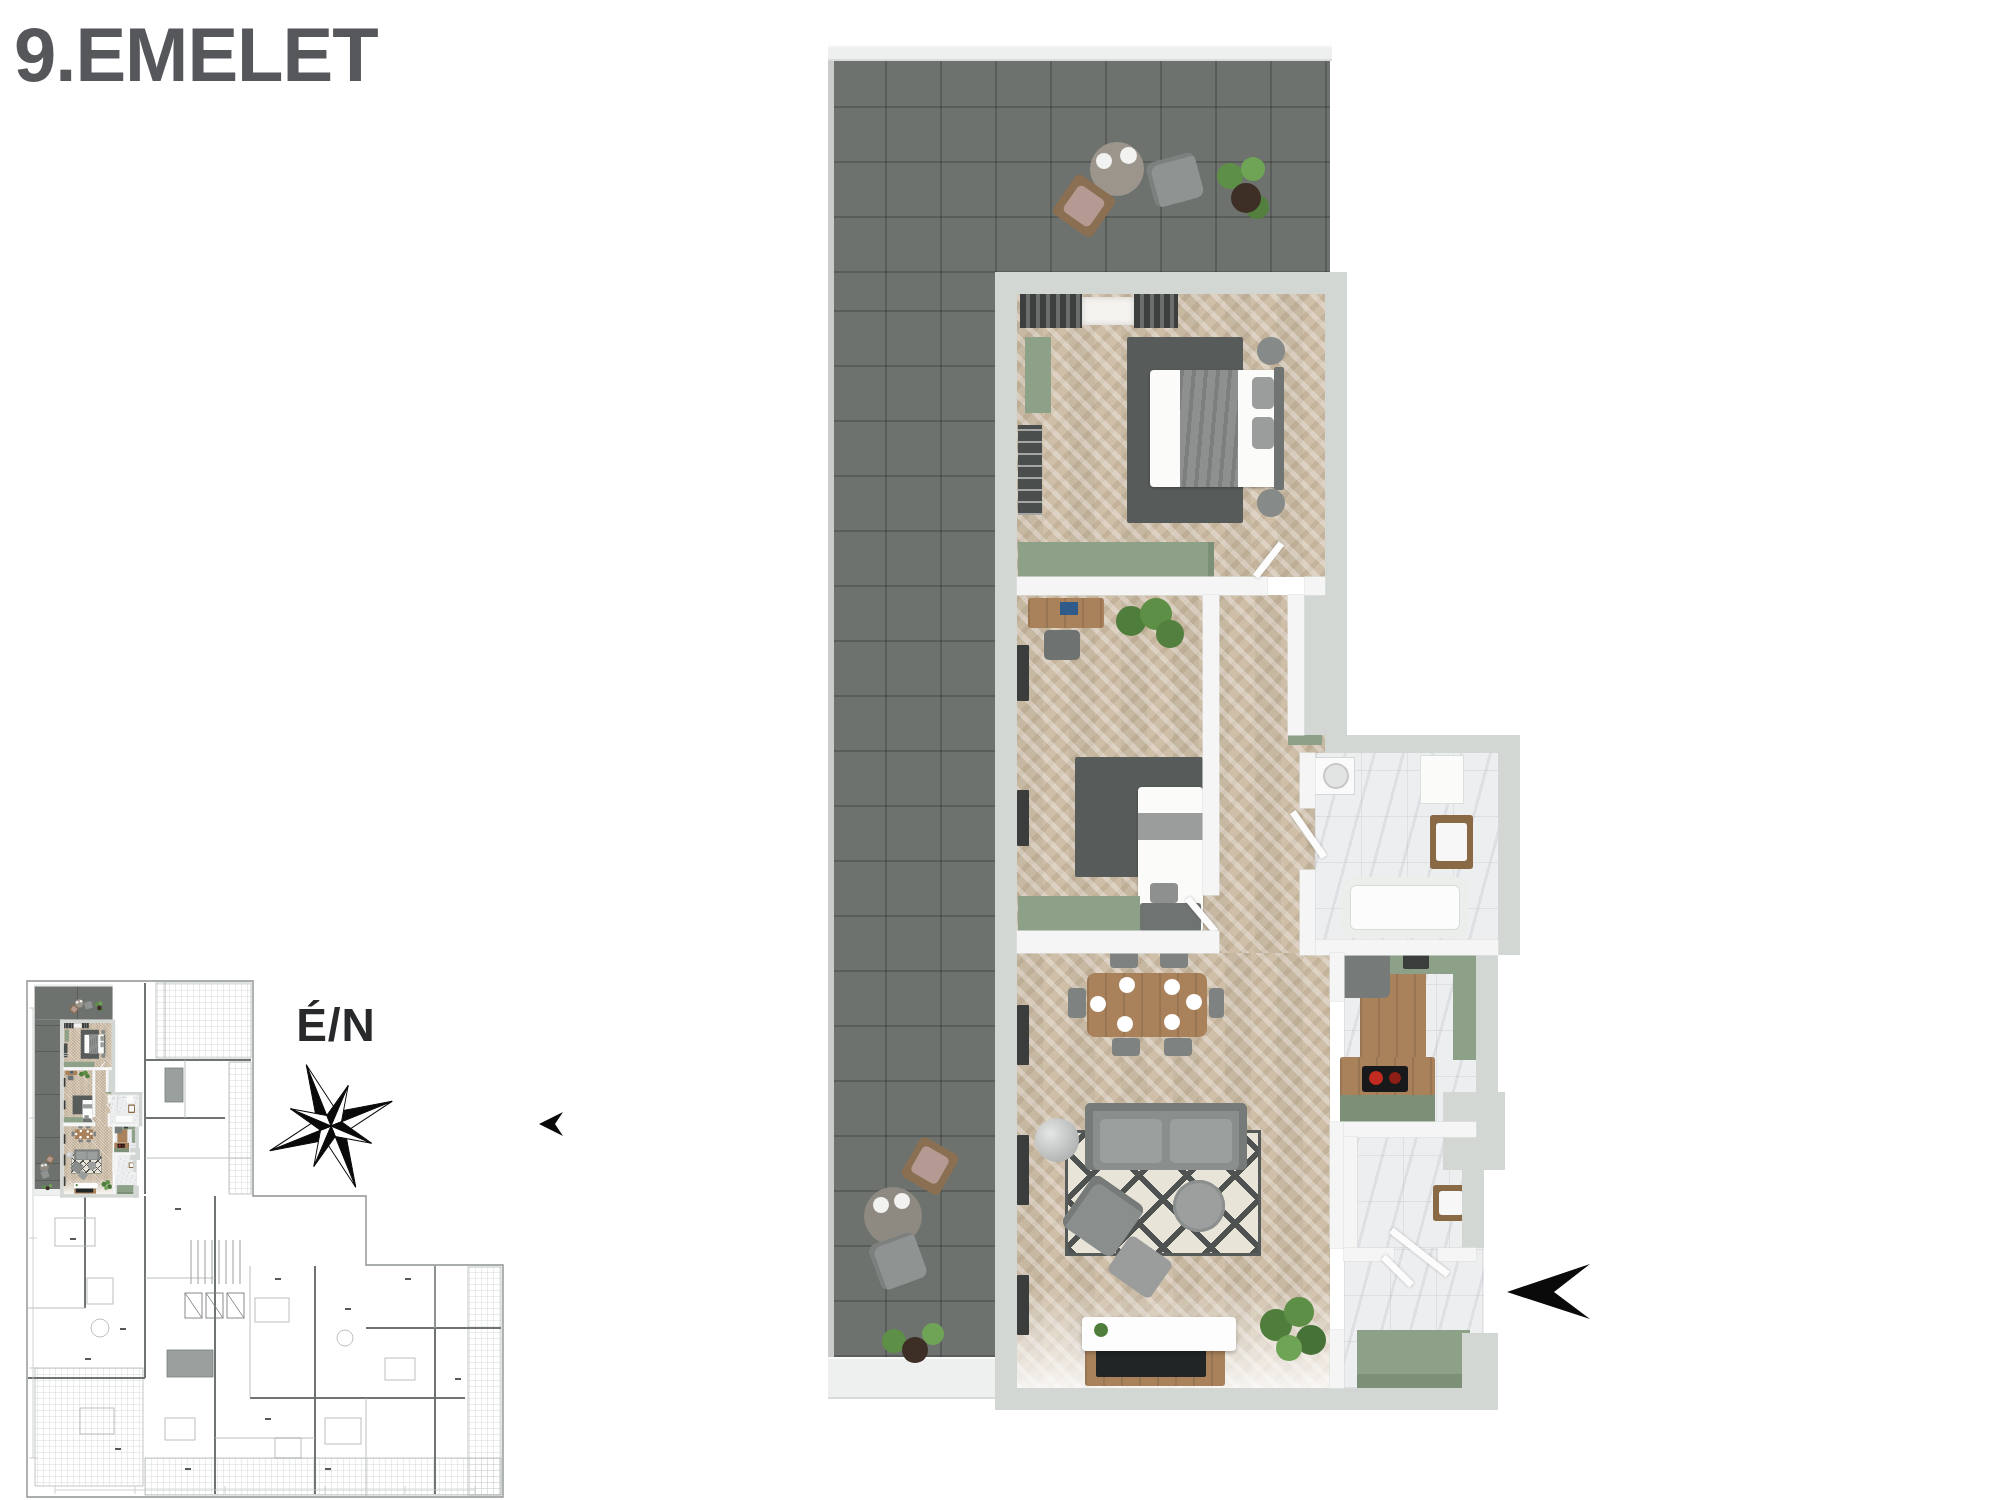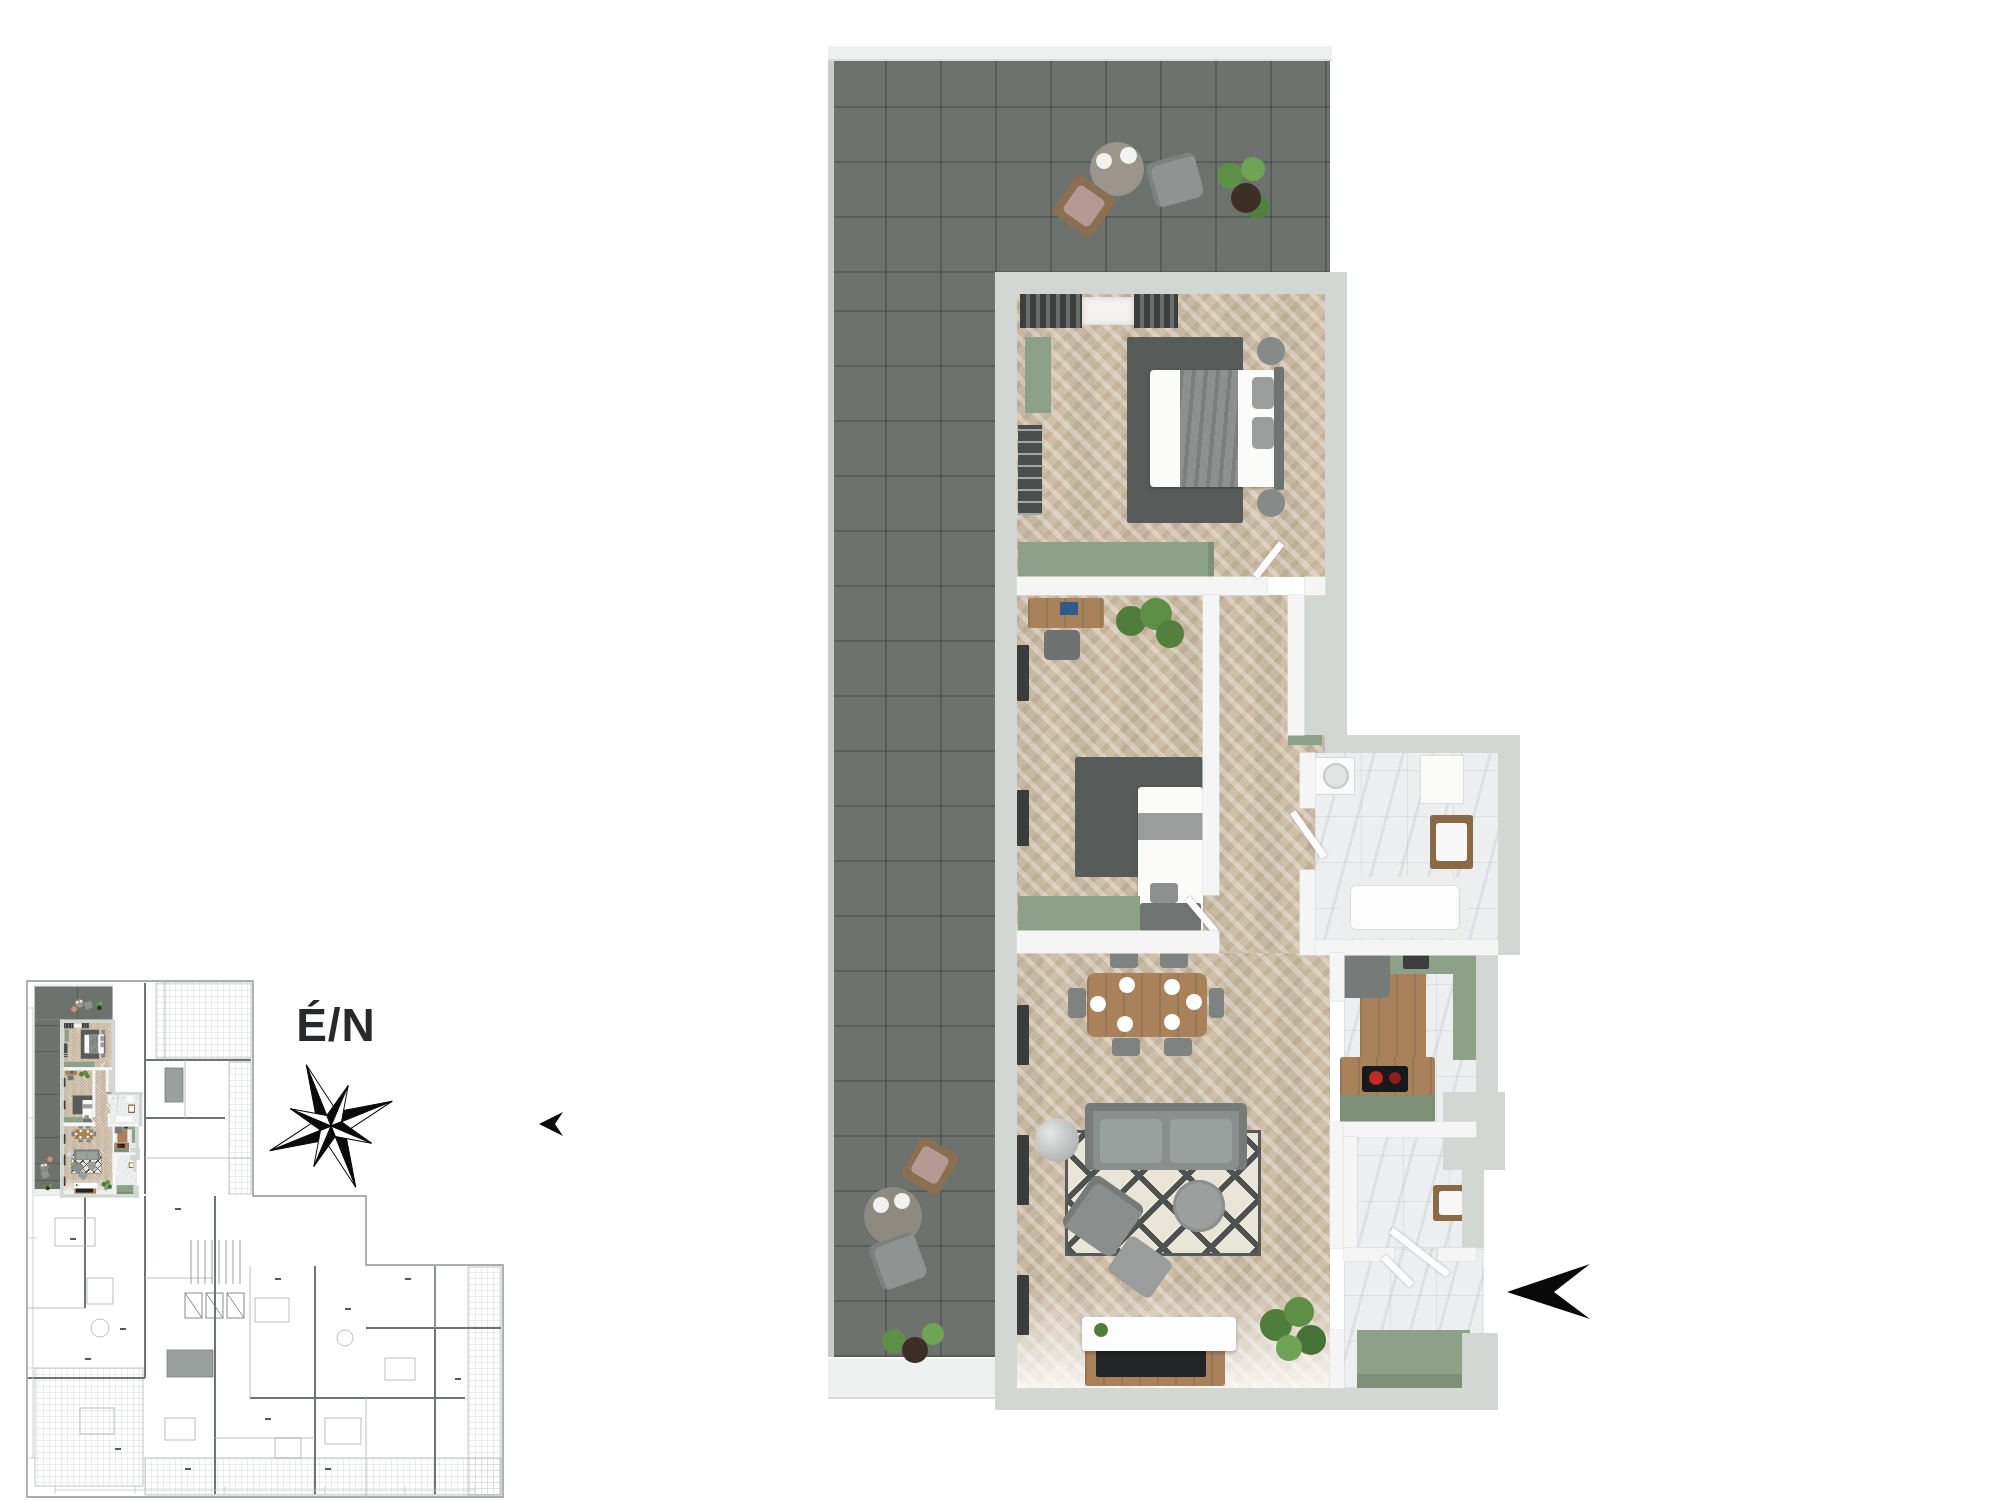--- a/index.html
+++ b/index.html
@@ -44,20 +44,21 @@
   .plantball{border-radius:50%;position:absolute;}
   .glare{background:linear-gradient(180deg,rgba(255,255,255,0),rgba(255,255,255,.85));}
   
   .compass-label{left:276px;top:998px;width:120px;text-align:center;font-size:46px;
     font-weight:bold;color:#28292b;letter-spacing:1px;}
 </style>
 </head>
 <body>
 
 <div class="abs title-block">
+  <div class="title-line1">9.EMELET</div>
 </div>
 
 <div id="plan" class="plan-root">
 
   <div class="abs parapet" style="left:0;top:0;width:504px;height:16px"></div>
   <div class="abs tile" style="left:2px;top:16px;width:500px;height:212px"></div>
   <div class="abs tile" style="left:2px;top:228px;width:165px;height:1084px"></div>
   <div class="abs parapet" style="left:0;top:1312px;width:186px;height:42px"></div>
   <div class="abs" style="left:0;top:16px;width:6px;height:1296px;background:#c9ccca"></div>
 

